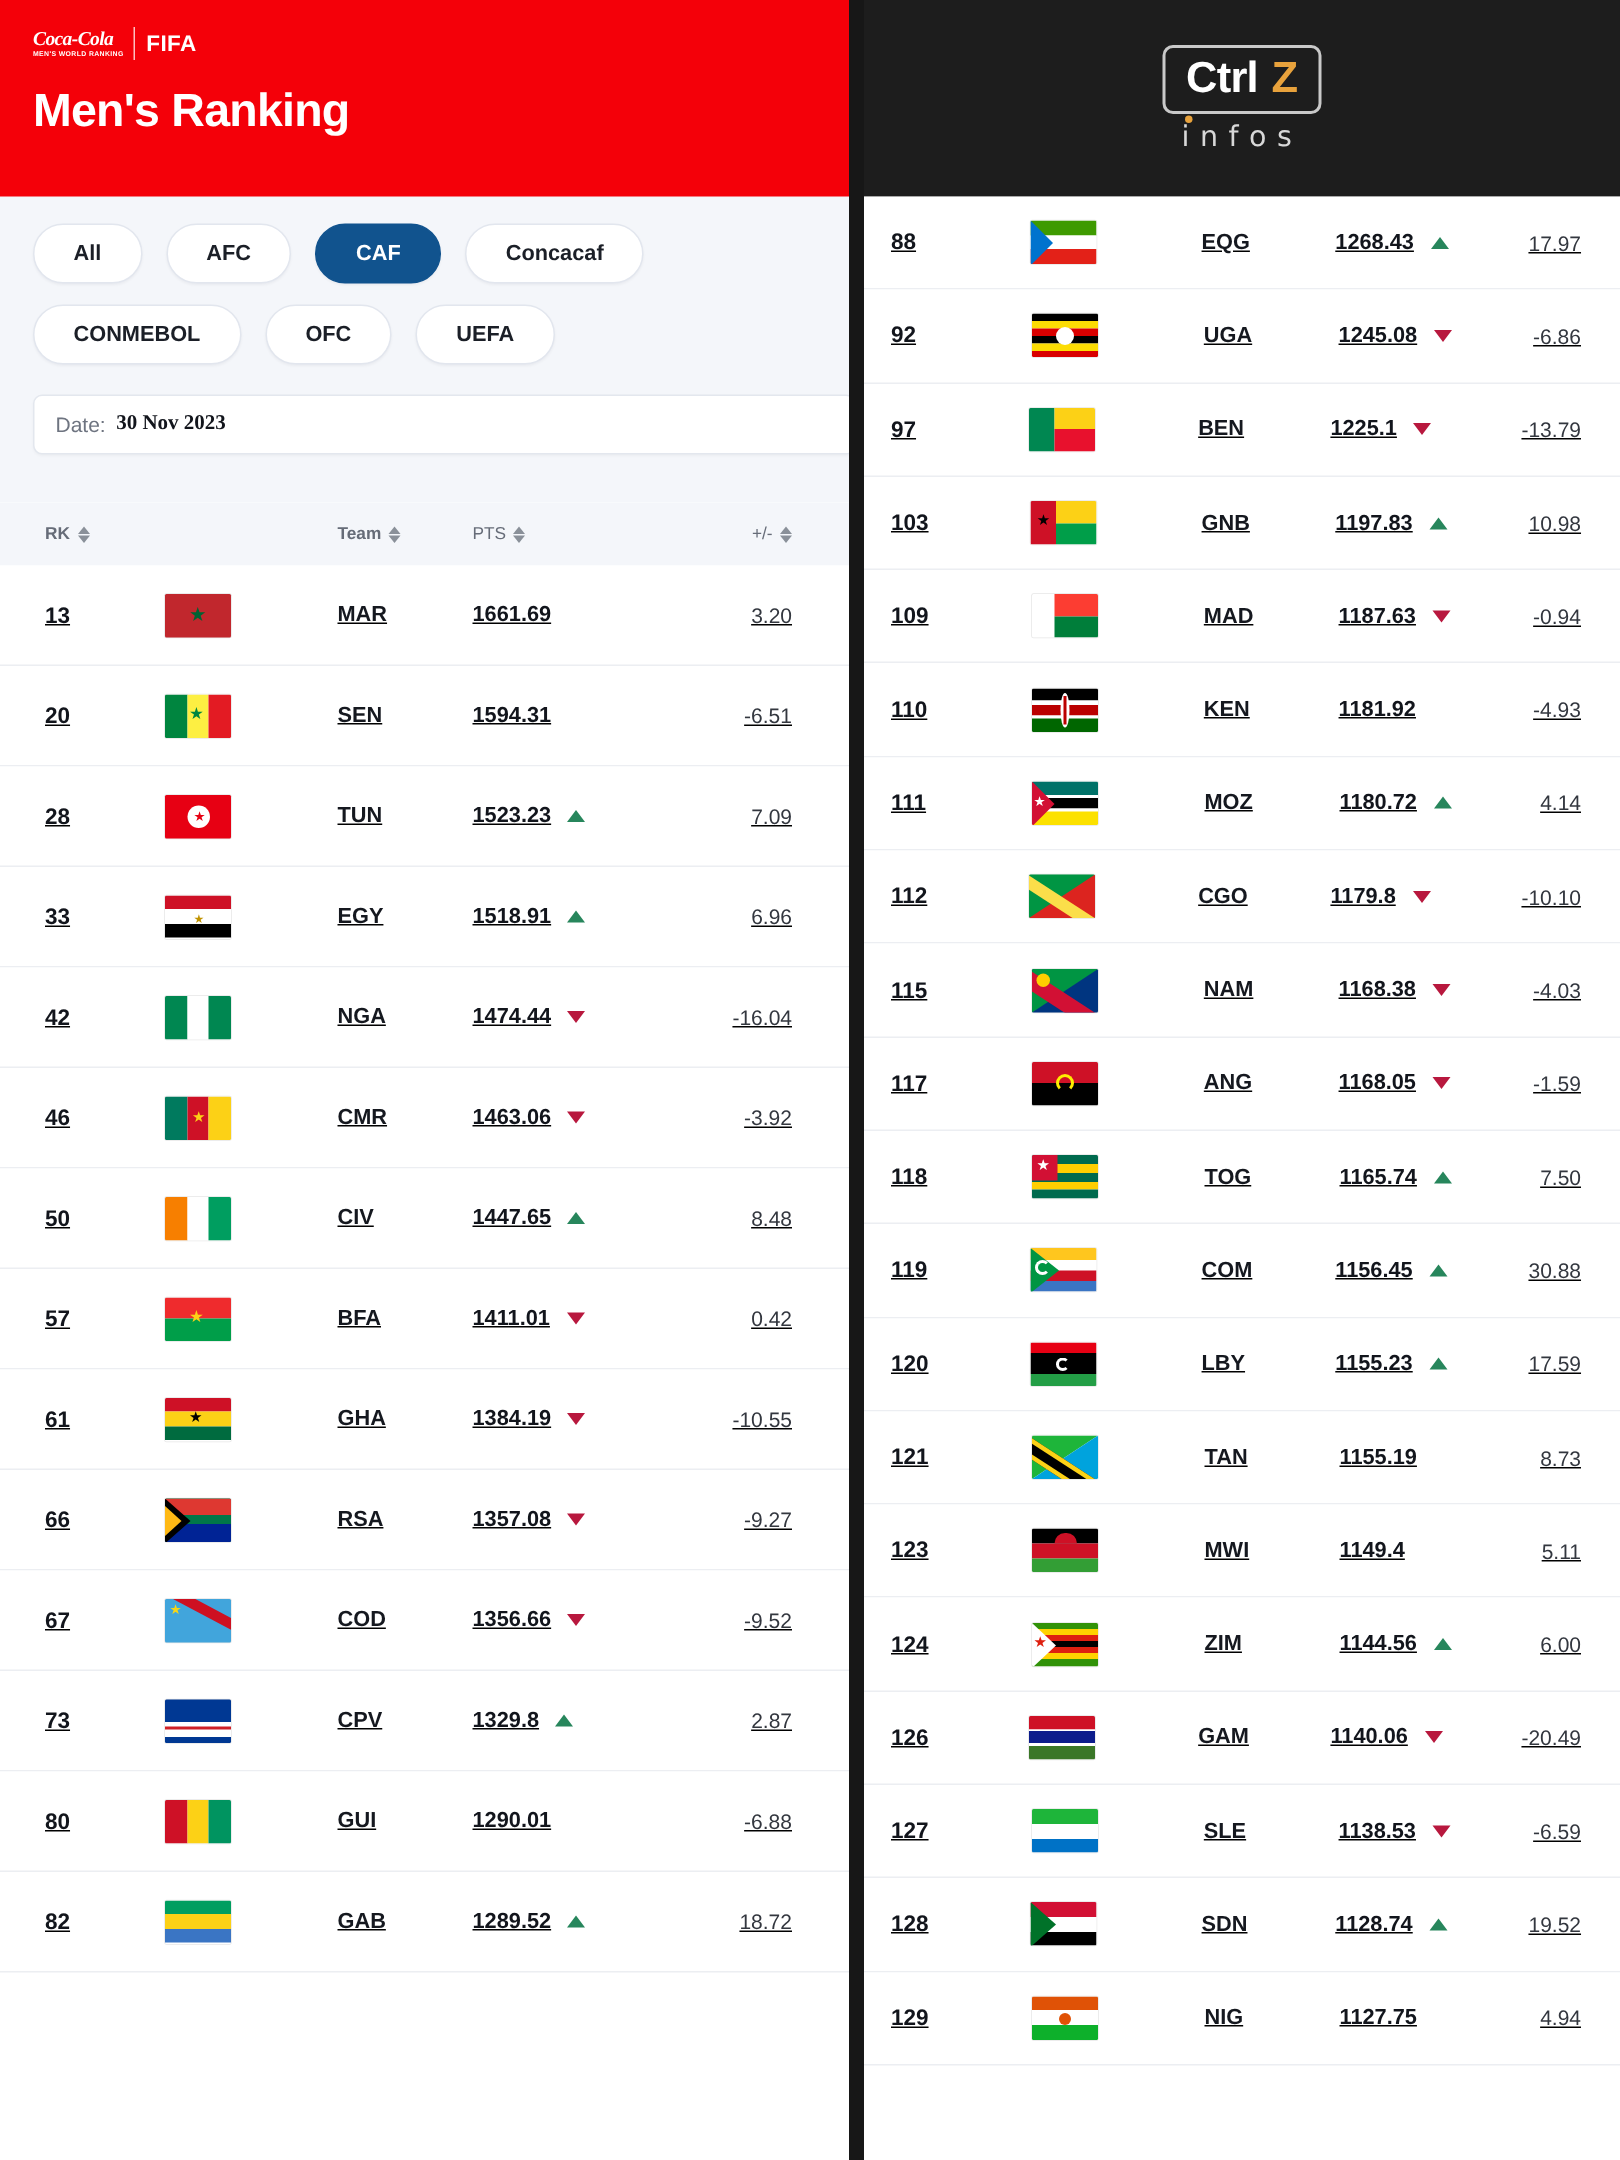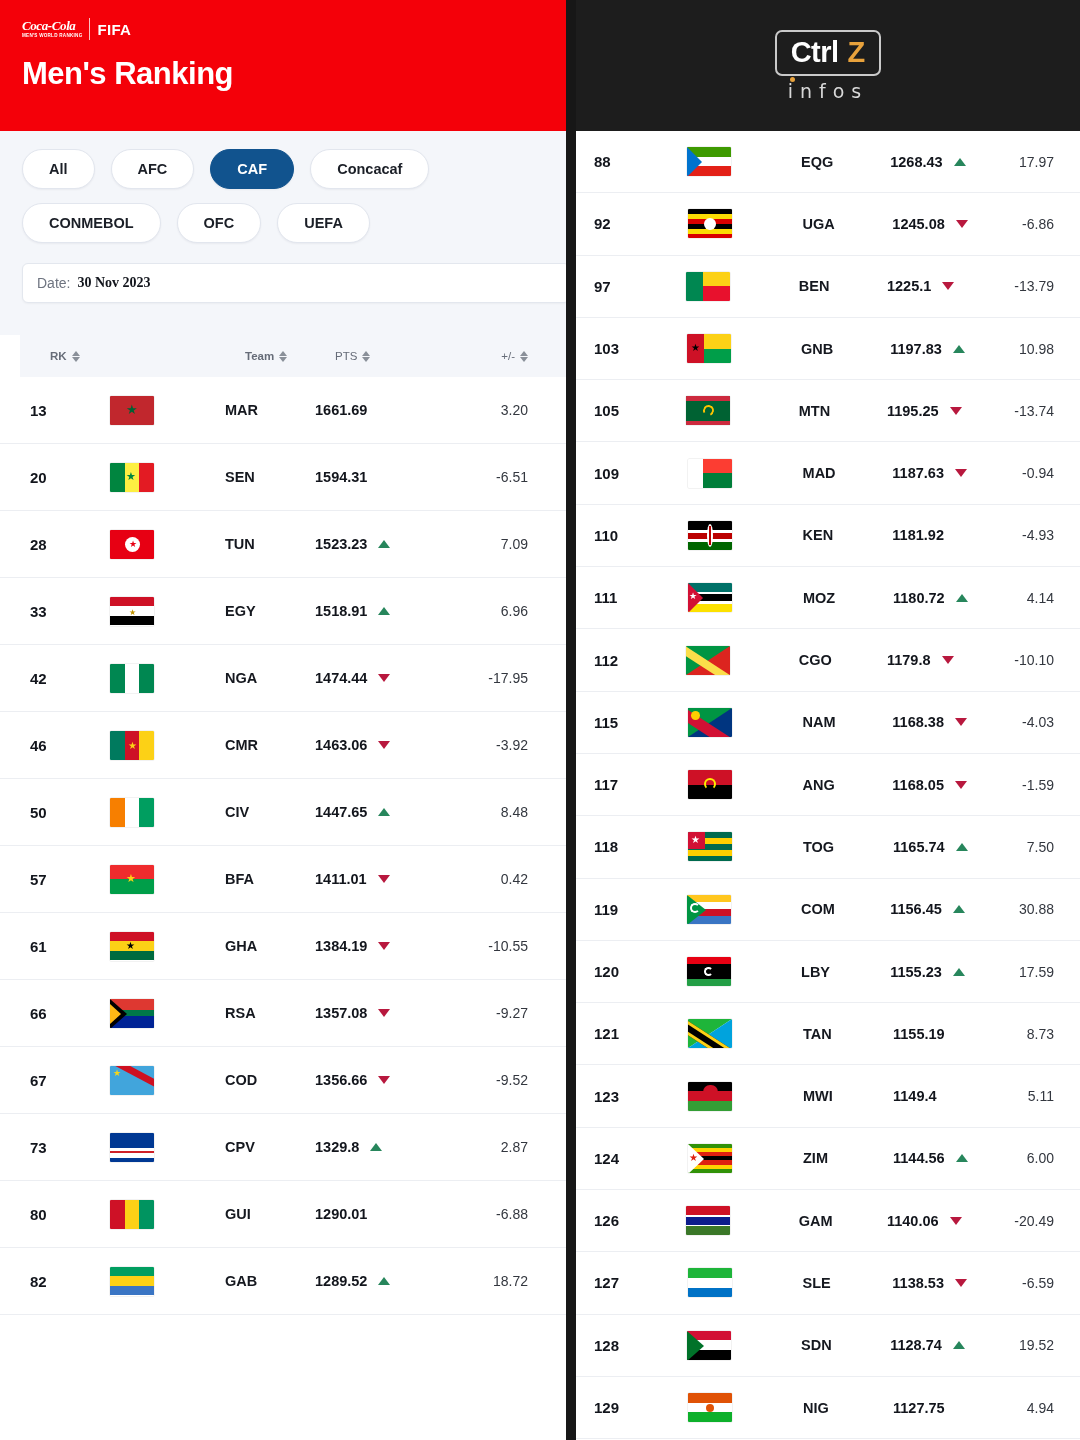--- a/index.html
+++ b/index.html
@@ -70,35 +70,35 @@
   }
   .date-label { font-size: 14px; color: #6e7480; margin-right: 7px; }
   .date-value { font-size: 14px; color: #12151c; font-weight: bold; font-family: Liberation Serif, serif; }
 
   .table-wrap { margin-top: 32px; flex: 1; overflow: hidden; background: #ffffff; }
 
   .thead {
     display: flex; align-items: center;
     height: 42px; background: #f4f6fa;
     padding: 0 0 0 0;
-    margin-left: 20px;
   }
   .thead .cell { font-size: 11.5px; color: #666c78; display: flex; align-items: center; gap: 5px; }
   .sort-icon { display: inline-flex; flex-direction: column; gap: 1px; }
   .sort-icon i {
     display: block; width: 0; height: 0;
     border-left: 4px solid transparent; border-right: 4px solid transparent;
   }
   .sort-icon i.up   { border-bottom: 5px solid #8a9099; }
   .sort-icon i.down { border-top: 5px solid #8a9099; }
 
   .row {
     display: flex; align-items: center;
     height: 67px; background: #ffffff;
     border-bottom: 1px solid #eceef2;
+    text-decoration: underline;
   }
   .c-rk   { width: 110px; padding-left: 30px; font-size: 15px; font-weight: bold; color: #12151c; }
   .c-flag { width: 115px; display: flex; align-items: center; }
   .c-team { width: 90px;  font-size: 14.5px; font-weight: bold; color: #15181f; }
   .c-pts  { width: 140px; display: flex; align-items: center; gap: 11px; }
   .c-pts .v { font-size: 14.5px; font-weight: bold; color: #12151c; }
   .c-diff { flex: 1; text-align: right; padding-right: 38px; font-size: 14px; color: #33373f; }
 
   .arrow { width: 0; height: 0; border-left: 6px solid transparent; border-right: 6px solid transparent; }
   .arrow.up   { border-bottom: 8px solid #27865c; }
@@ -319,21 +319,21 @@
                   <div class="band b2" style="background:#fff"></div>
                   <div class="band b3" style="background:#008751"></div>
                 </div>
               </span>
             </div>
             <div class="c-team">NGA</div>
             <div class="c-pts">
               <span class="v">1474.44</span>
               <span class="arrow down"></span>
             </div>
-            <div class="c-diff">-17.95</div>
+            <div class="c-diff">-16.04</div>
           </div>
           <div class="row ">
             <div class="c-rk">46</div>
             <div class="c-flag">
               <span>
                 <div class="flag vert3">
                   <div class="band b1" style="background:#007a5e"></div>
                   <div class="band b2" style="background:#ce1126"></div>
                   <div class="band b3" style="background:#fcd116"></div>
                   <span class="star" style="left:18px;top:9px;font-size:10px;color:#fcd116">★</span>
@@ -583,38 +583,20 @@
             </span>
           </div>
           <div class="c-team">GNB</div>
           <div class="c-pts">
             <span class="v">1197.83</span>
             <span class="arrow up"></span>
           </div>
           <div class="c-diff">10.98</div>
         </div>
         <div class="row row-r">
-          <div class="c-rk">105</div>
-          <div class="c-flag">
-            <span>
-              <div class="flag" style="background:#006233">
-                <div class="band" style="left:0;right:0;top:0;height:16%;background:#cd2a3e"></div>
-                <div class="band" style="left:0;right:0;bottom:0;height:16%;background:#cd2a3e"></div>
-                <div style="position:absolute;left:17px;top:9px;width:11px;height:11px;border-radius:50%;border:2px solid #ffc400;border-top-color:transparent;transform:rotate(200deg)"></div>
-              </div>
-            </span>
-          </div>
-          <div class="c-team">MTN</div>
-          <div class="c-pts">
-            <span class="v">1195.25</span>
-            <span class="arrow down"></span>
-          </div>
-          <div class="c-diff">-13.74</div>
-        </div>
-        <div class="row row-r">
           <div class="c-rk">109</div>
           <div class="c-flag">
             <span>
               <div class="flag" style="background:#fff">
                 <div class="band" style="left:34%;right:0;top:0;height:50%;background:#fc3d32"></div>
                 <div class="band" style="left:34%;right:0;top:50%;height:50%;background:#007e3a"></div>
               </div>
             </span>
           </div>
           <div class="c-team">MAD</div>

